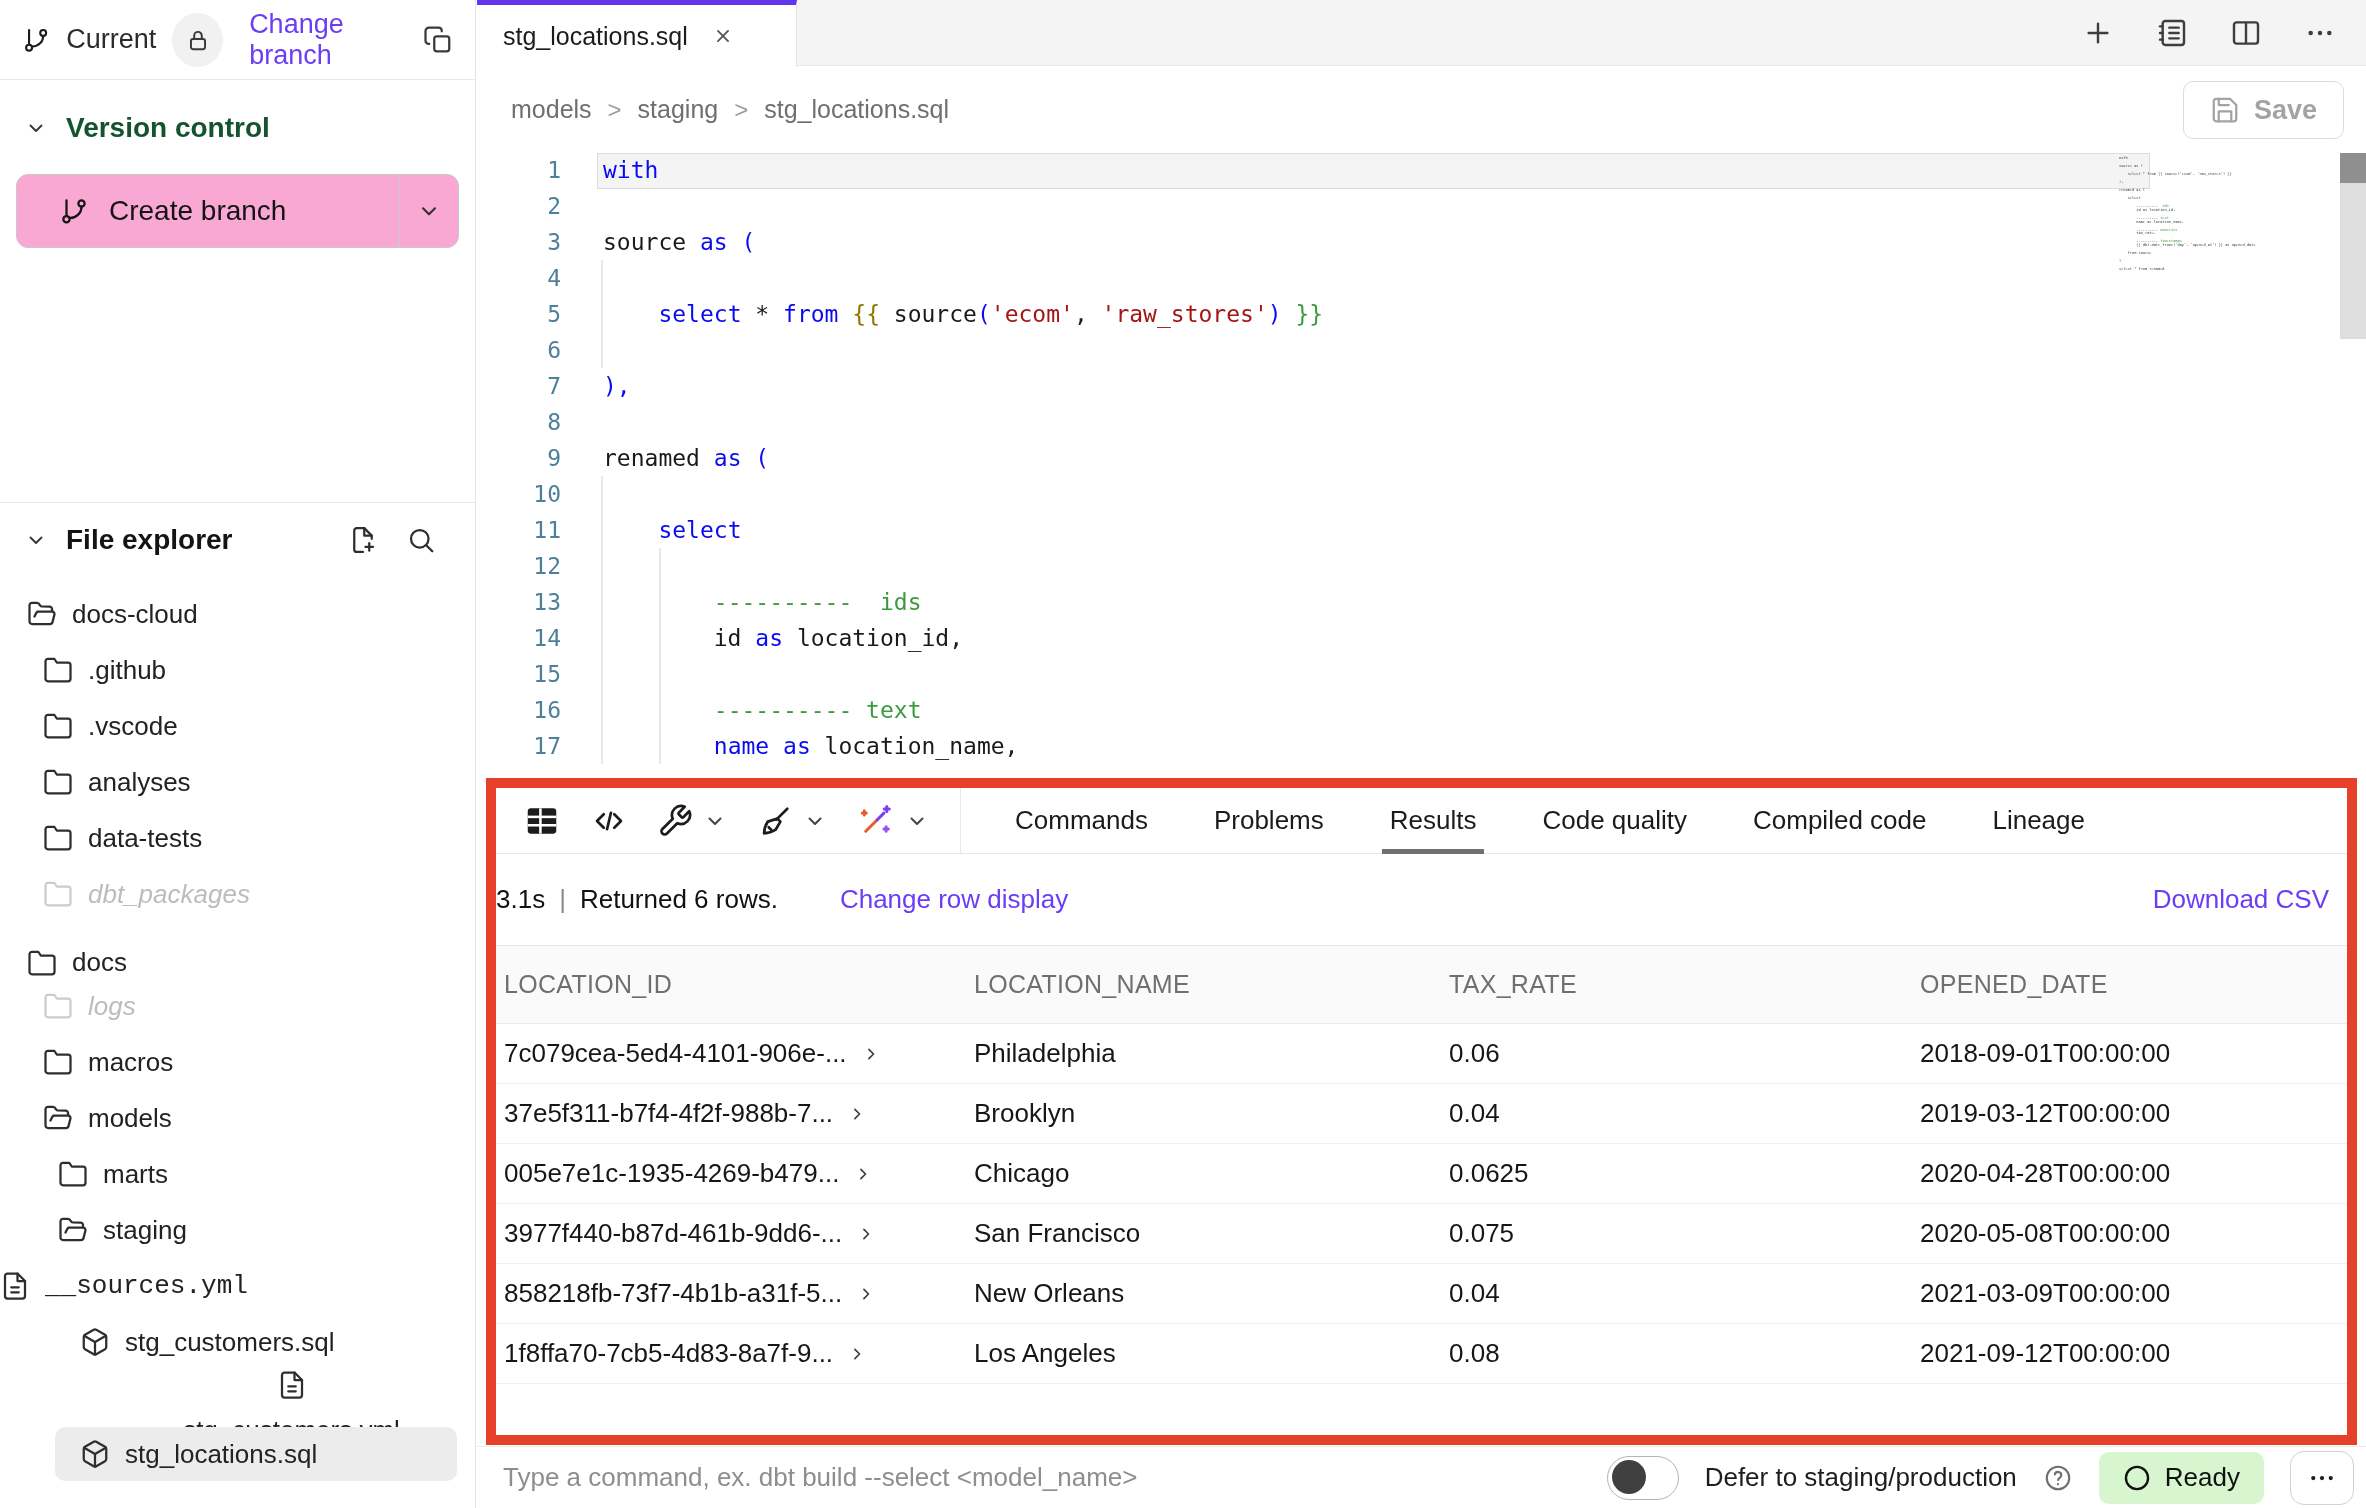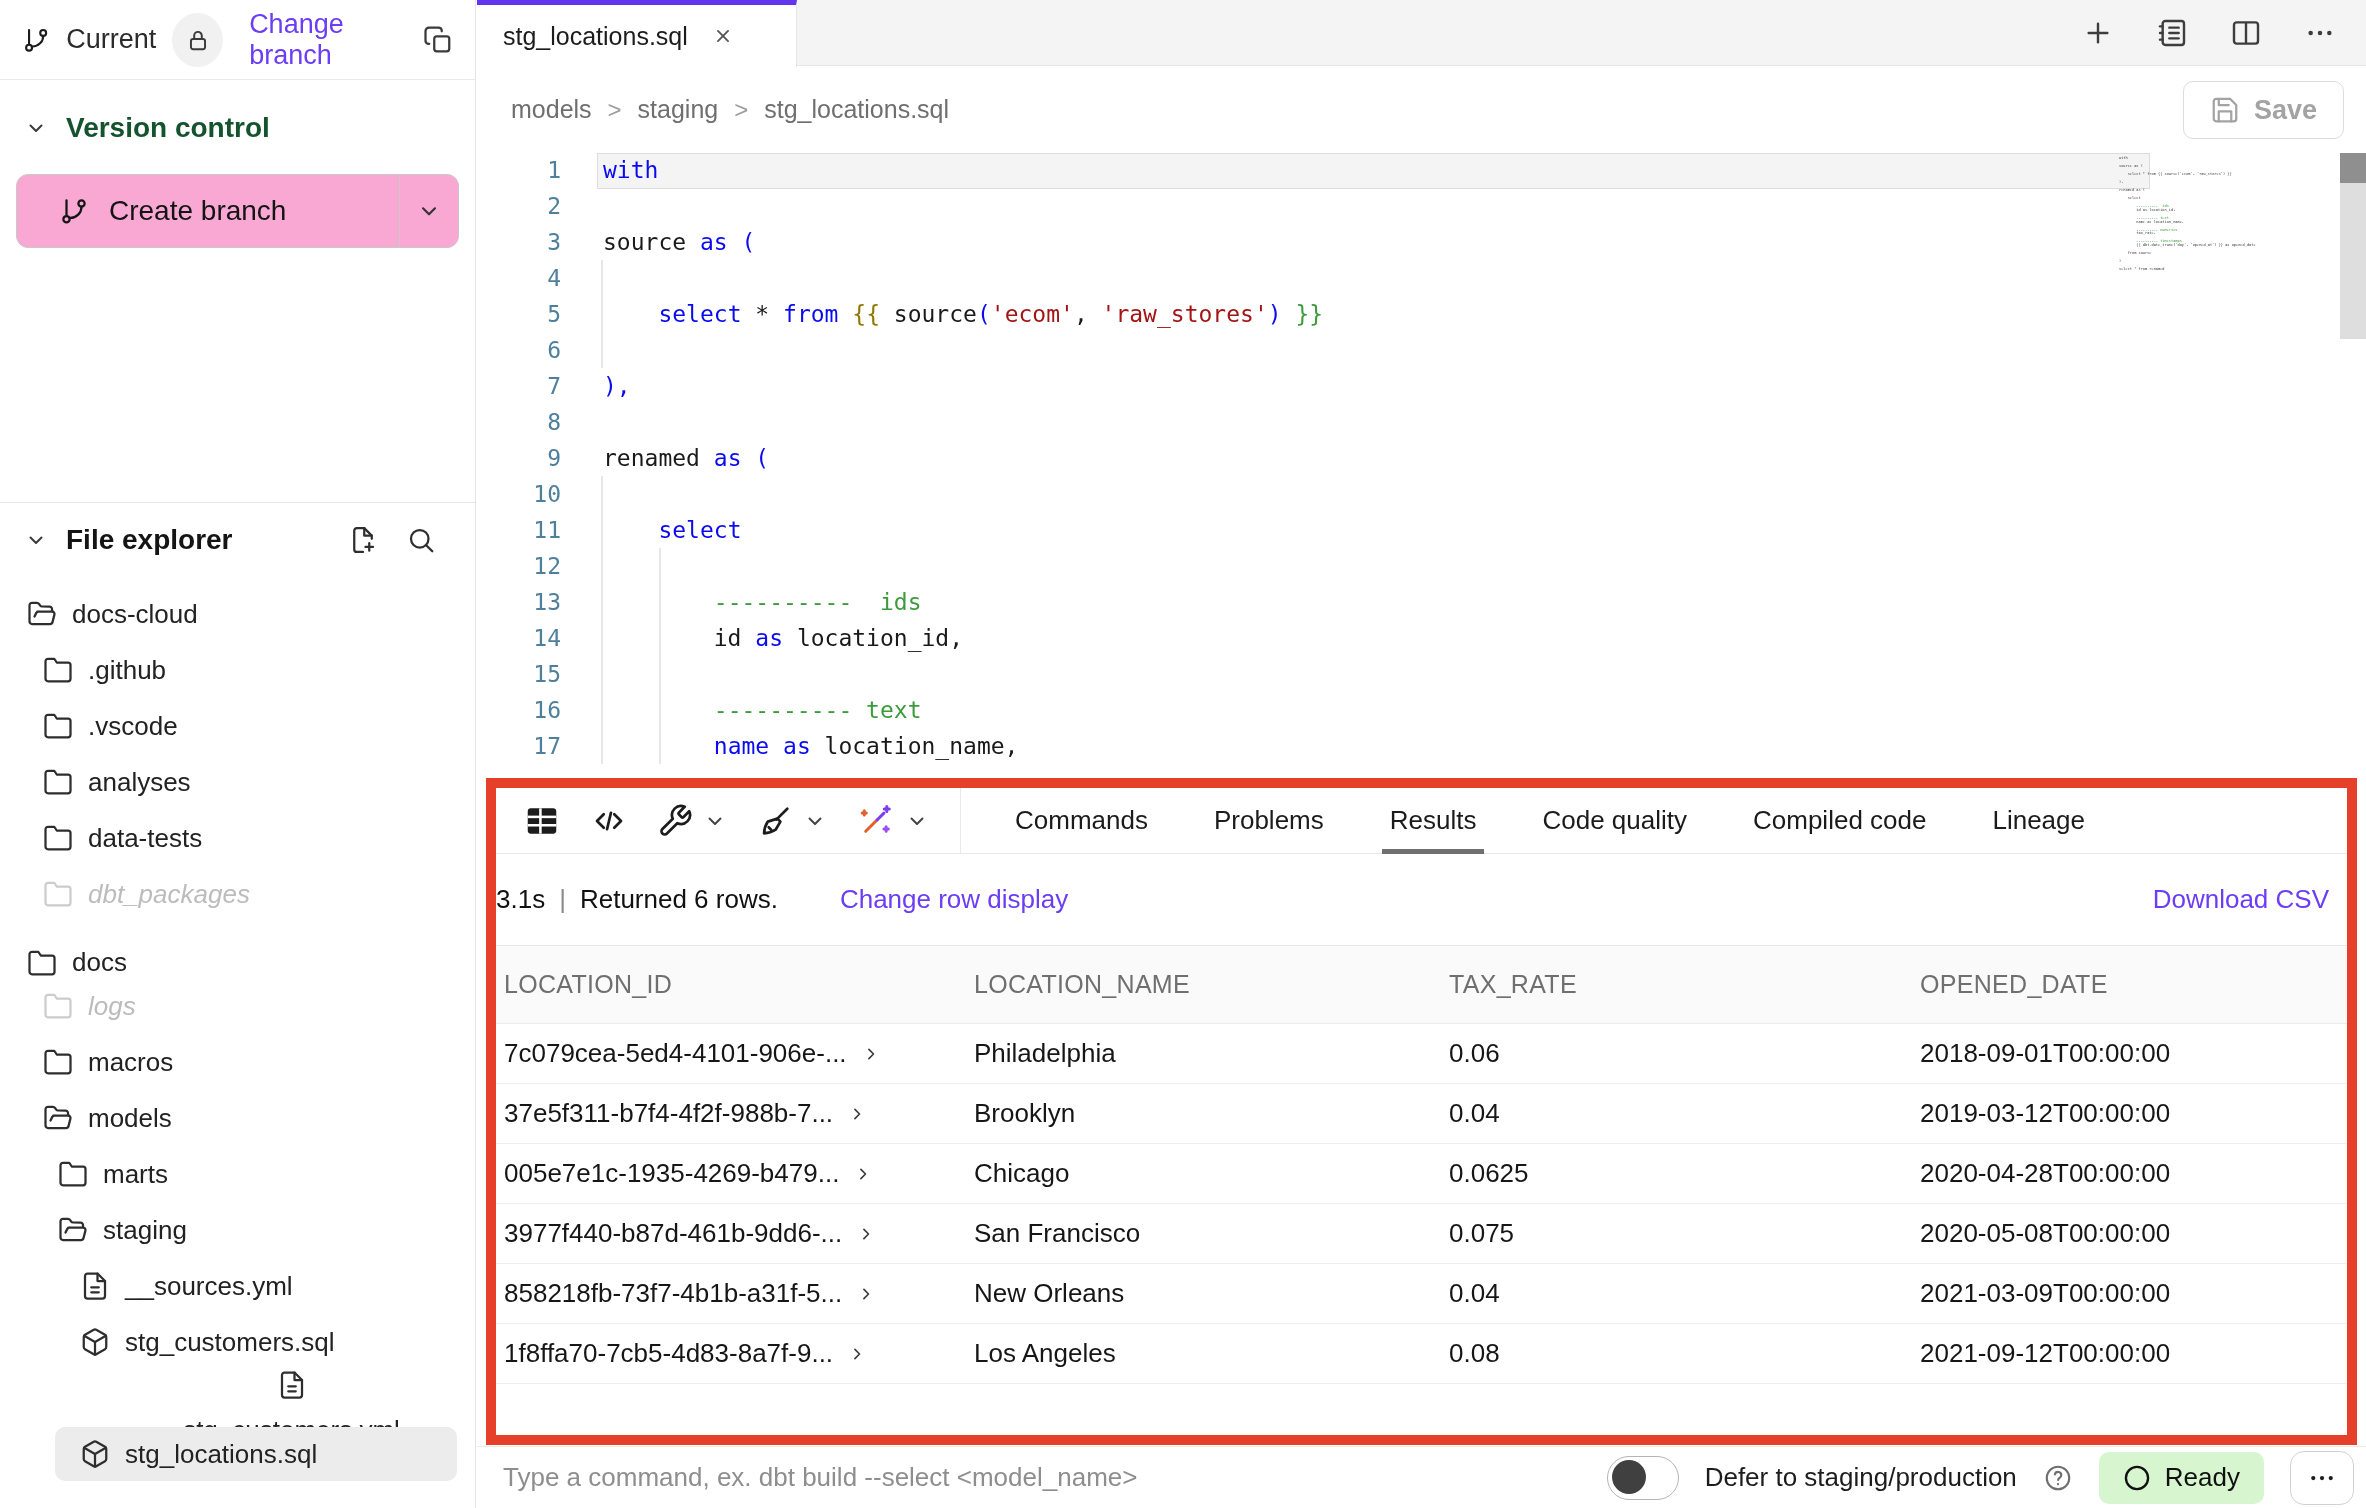--- a/index.html
+++ b/index.html
@@ -381,21 +381,21 @@
             <use href="#i-folder"></use>
           </svg>
           <span>marts</span>
         </div>
         <div class="trow" style="padding-left: 58px;">
           <svg class="ic" width="30" height="30">
             <use href="#i-foldero"></use>
           </svg>
           <span>staging</span>
         </div>
-        <div class="trow" style="padding-left: 80px;">
+        <div class="trow" style=" font-family: Liberation Mono, monospace;">
           <svg class="ic" width="30" height="30">
             <use href="#i-file"></use>
           </svg>
           <span>__sources.yml</span>
         </div>
         <div class="trow" style="padding-left: 80px;">
           <svg class="ic" width="30" height="30">
             <use href="#i-cube"></use>
           </svg>
           <span>stg_customers.sql</span>

